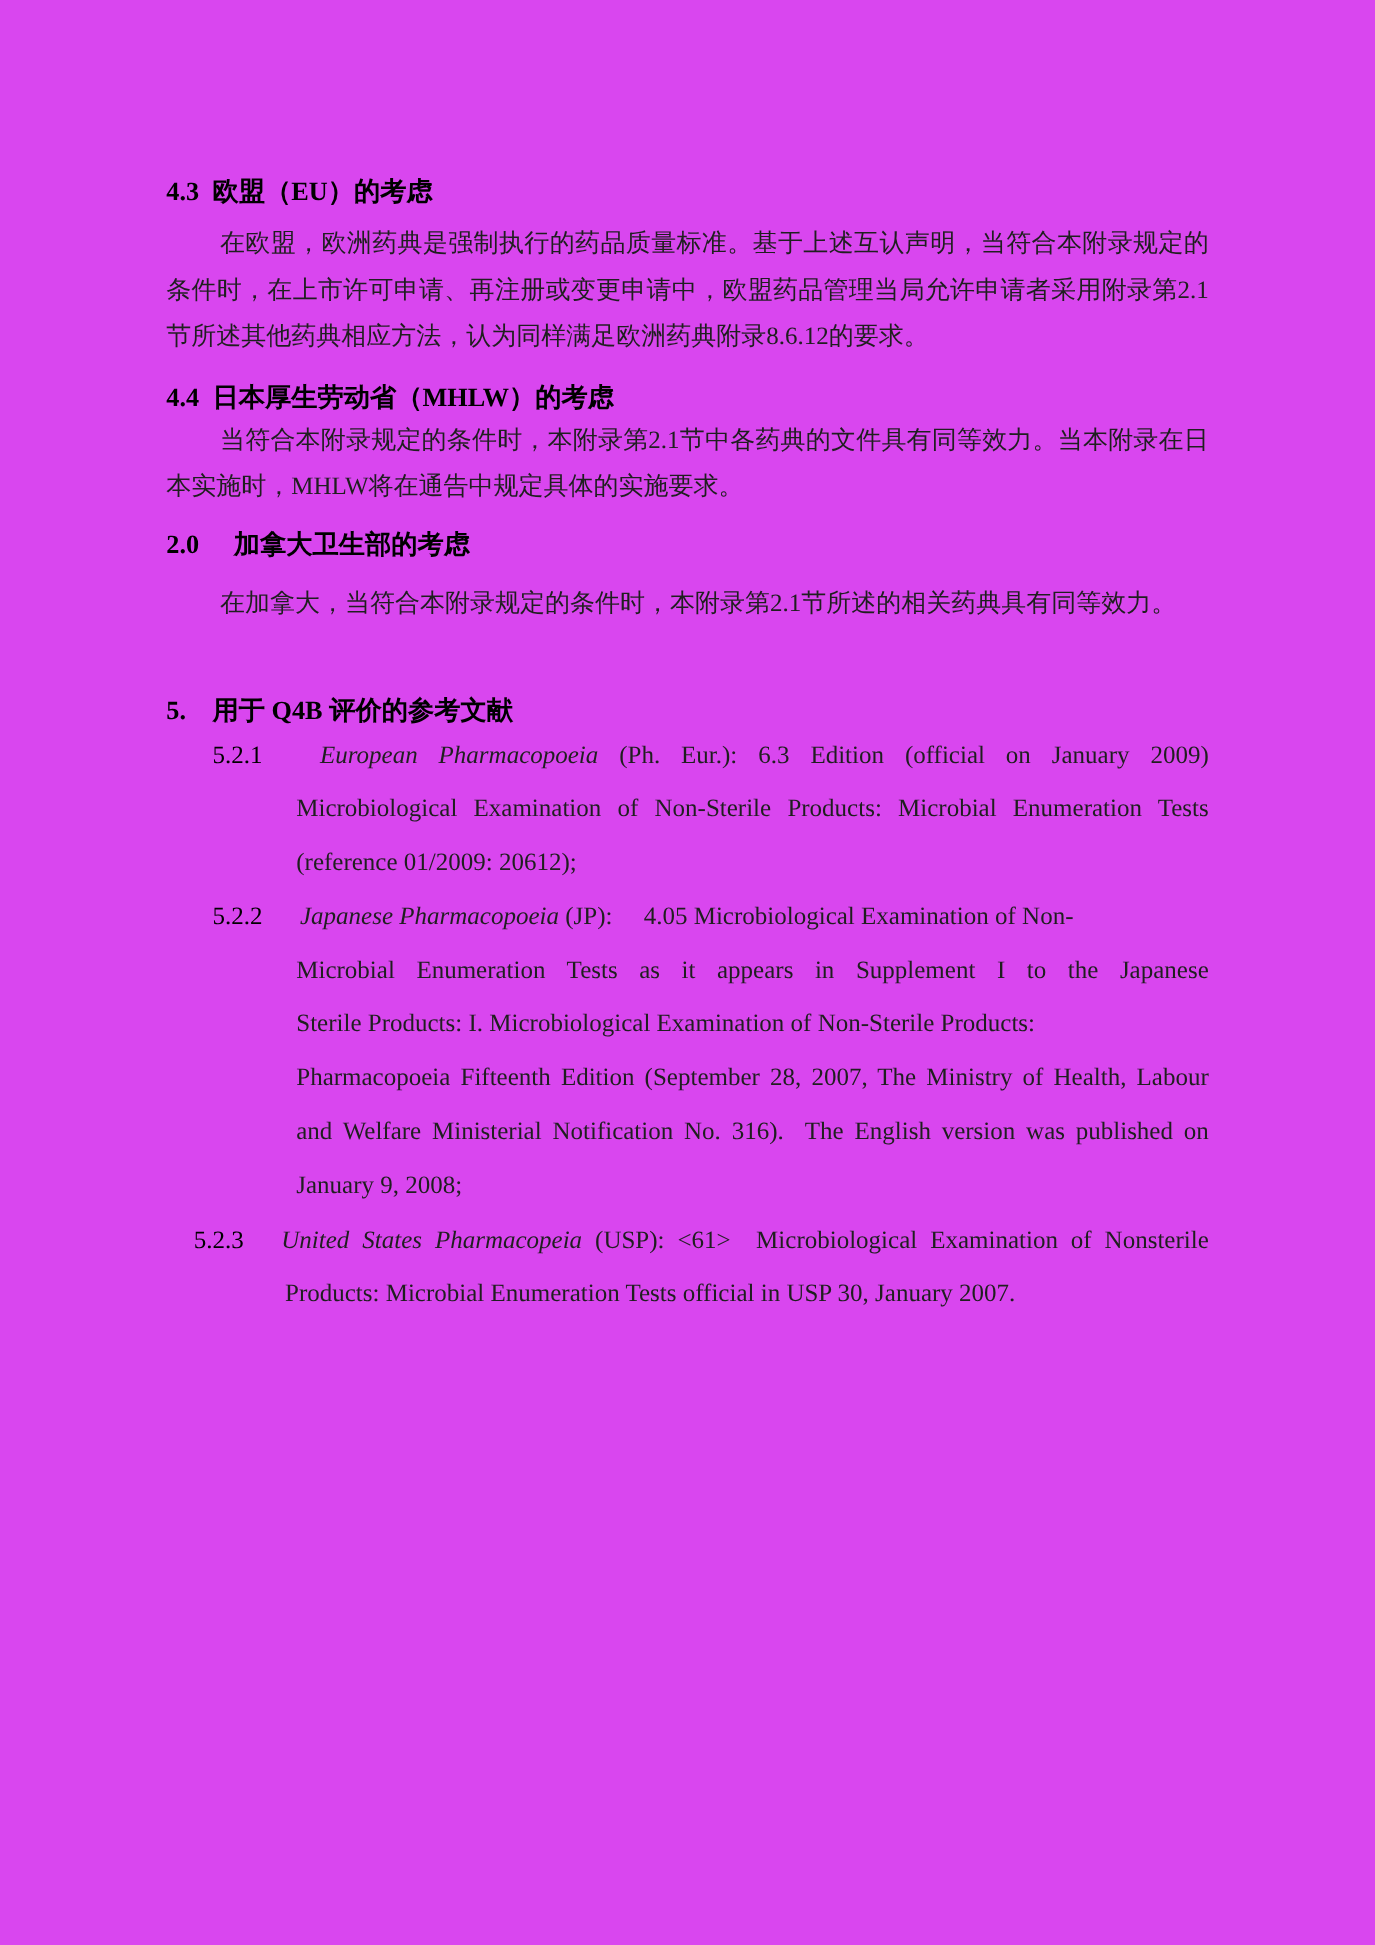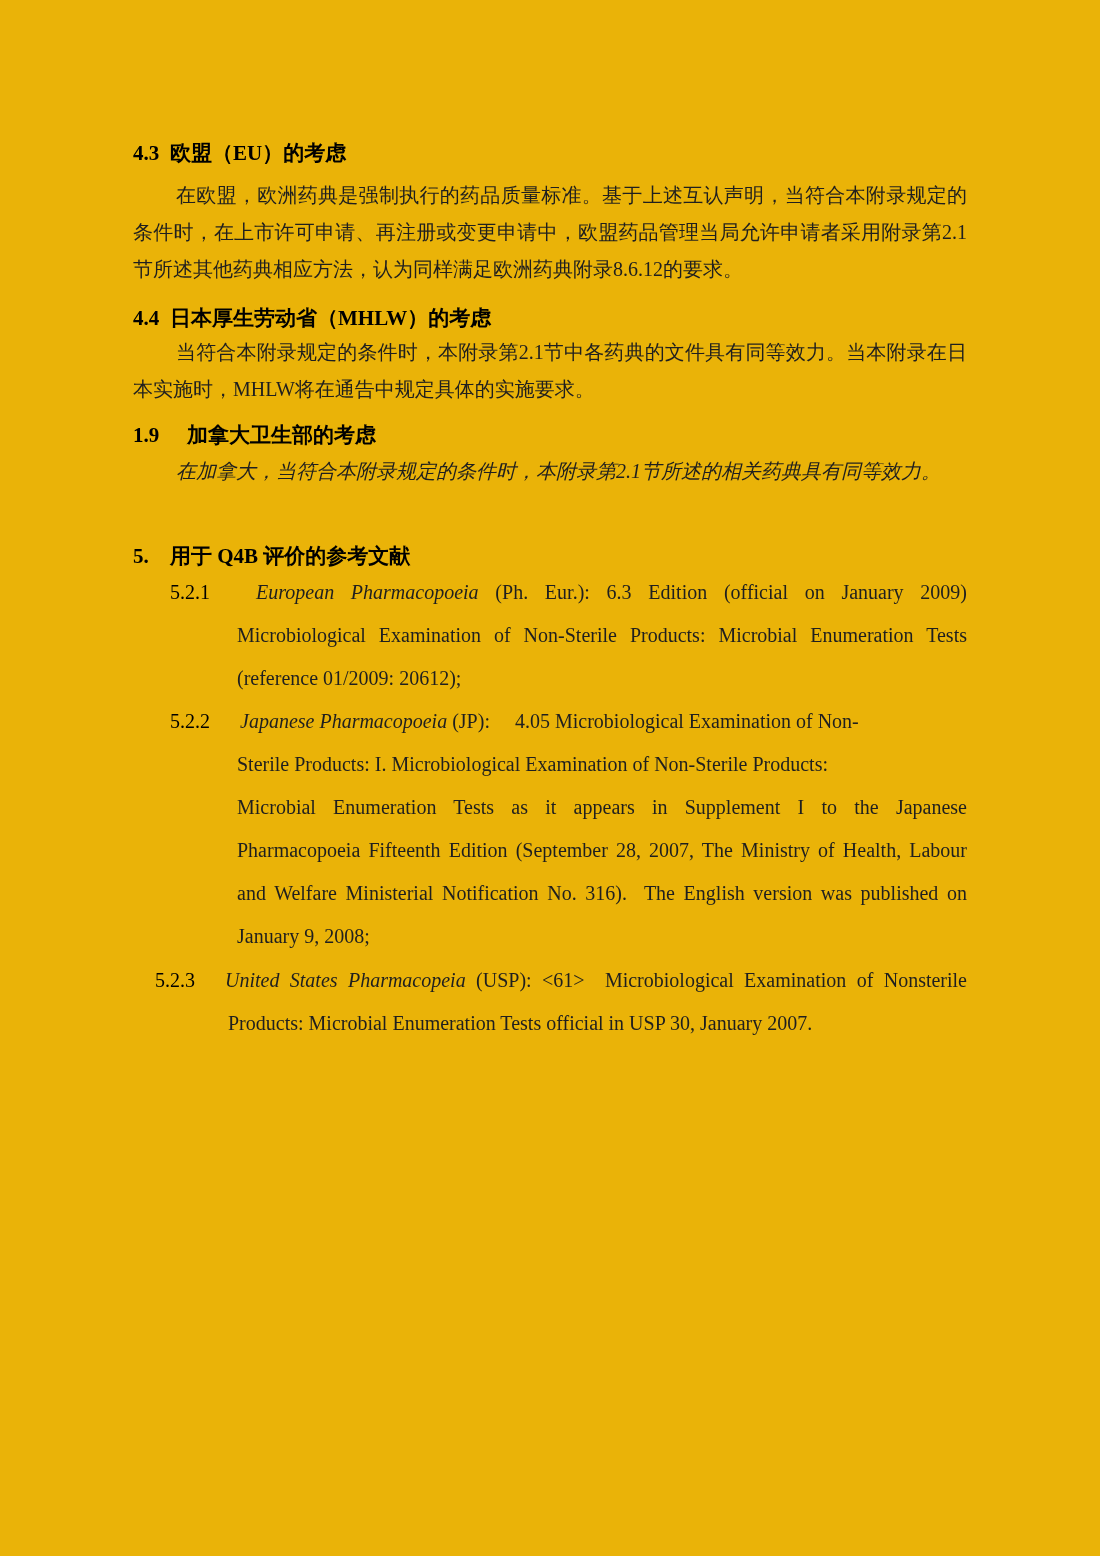--- a/index.html
+++ b/index.html
@@ -2,21 +2,21 @@
 <html><head>
 <meta charset="utf-8">
 <style>
   html, body { margin: 0; padding: 0; background: #ffffff; }
   .page {
     position: relative;
     width: 1100px;
     height: 1556px;
     box-sizing: border-box;
     padding: 138px 133px 0 133px;
-    background: #eab308;
+    background: #d946ef;
     font-family: "Liberation Serif", "DejaVu Serif", serif;
     font-size: 20px;
     color: #1f1f1f;
     overflow: hidden;
   }
   .h {
     font-weight: bold;
     color: #000000;
     font-size: 21px;
     line-height: 30px;
@@ -26,21 +26,21 @@
   .h45 .hnum { width: 54px; }
   .h5 { line-height: 28px; }
   .line { line-height: 37px; }
   .indent { text-indent: 43px; }
   .j { text-align: justify; text-align-last: justify; }
   .it { font-style: italic; }
   .p43 { margin-top: 9px; }
   .h44 { margin-top: 15px; }
   .p44 { margin-top: 1px; }
   .h45 { margin-top: 12px; }
-  .p45 { margin-top: 3px; font-style: italic; }
+  .p45 { margin-top: 15px; }
   .h5  { margin-top: 52px; }
   .p51 { margin-top: 0; }
   .p51 .line { line-height: 40px; }
   .num-inline { font-weight: bold; display: inline-block; width: 45px; color: #000; }
   .p52 { margin-top: 2px; }
   .p52 .line { line-height: 43px; }
   .ref-item { position: relative; padding-left: 104px; }
   .ref-item .line { line-height: 43px; }
   .ref-num {
     position: absolute;
@@ -74,21 +74,21 @@
 
   <div class="h h44">
     <span class="hnum">4.4</span><span>日本厚生劳动省（MHLW）的考虑</span>
   </div>
   <div class="para p44">
     <div class="line indent j">当符合本附录规定的条件时，本附录第2.1节中各药典的文件具有同等效力。当本附录在日</div>
     <div class="line">本实施时，MHLW将在通告中规定具体的实施要求。</div>
   </div>
 
   <div class="h h45">
-    <span class="hnum">1.9</span><span>加拿大卫生部的考虑</span>
+    <span class="hnum">2.0</span><span>加拿大卫生部的考虑</span>
   </div>
   <div class="para p45">
     <div class="line indent">在加拿大，当符合本附录规定的条件时，本附录第2.1节所述的相关药典具有同等效力。</div>
   </div>
 
   <div class="h h5">
     <span class="hnum">5.</span><span>用于 Q4B 评价的参考文献</span>
   </div>
 
 
@@ -96,22 +96,22 @@
   <div class="ref-item r521">
     <span class="ref-num">5.2.1</span>
     <div class="line l1 j"><span class="it">European Pharmacopoeia</span><span> (Ph. Eur.): 6.3 Edition (official on January 2009)</span></div>
     <div class="line j">Microbiological Examination of Non-Sterile Products: Microbial Enumeration Tests</div>
     <div class="line">(reference 01/2009: 20612);</div>
   </div>
 
   <div class="ref-item r522">
     <span class="ref-num">5.2.2</span>
     <div class="line l1"><span class="it">Japanese Pharmacopoeia</span><span> (JP):  4.05 Microbiological Examination of Non-</span></div>
+    <div class="line j">Microbial Enumeration Tests as it appears in Supplement I to the Japanese</div>
     <div class="line">Sterile Products: I. Microbiological Examination of Non-Sterile Products:</div>
-    <div class="line j">Microbial Enumeration Tests as it appears in Supplement I to the Japanese</div>
     <div class="line j">Pharmacopoeia Fifteenth Edition (September 28, 2007, The Ministry of Health, Labour</div>
     <div class="line j">and Welfare Ministerial Notification No. 316).&nbsp; The English version was published on</div>
     <div class="line">January 9, 2008;</div>
   </div>
 
   <div class="ref-item r523">
     <span class="ref-num">5.2.3</span>
     <div class="line l1 j"><span class="it">United States Pharmacopeia</span><span> (USP): &lt;61&gt;  Microbiological Examination of Nonsterile</span></div>
     <div class="line">Products: Microbial Enumeration Tests official in USP 30, January 2007.</div>
   </div>

